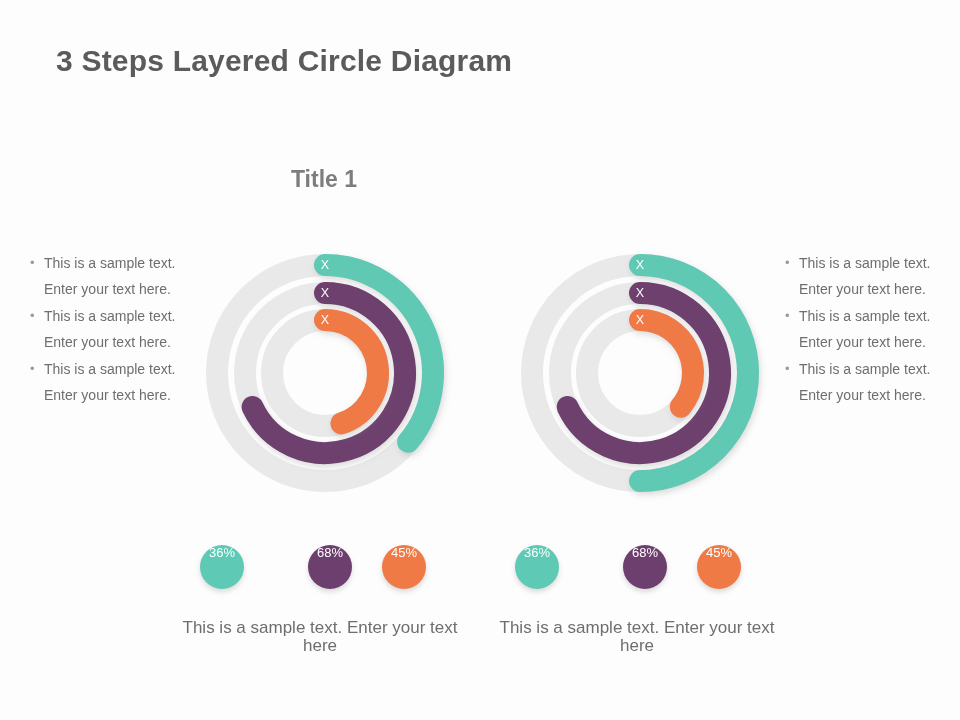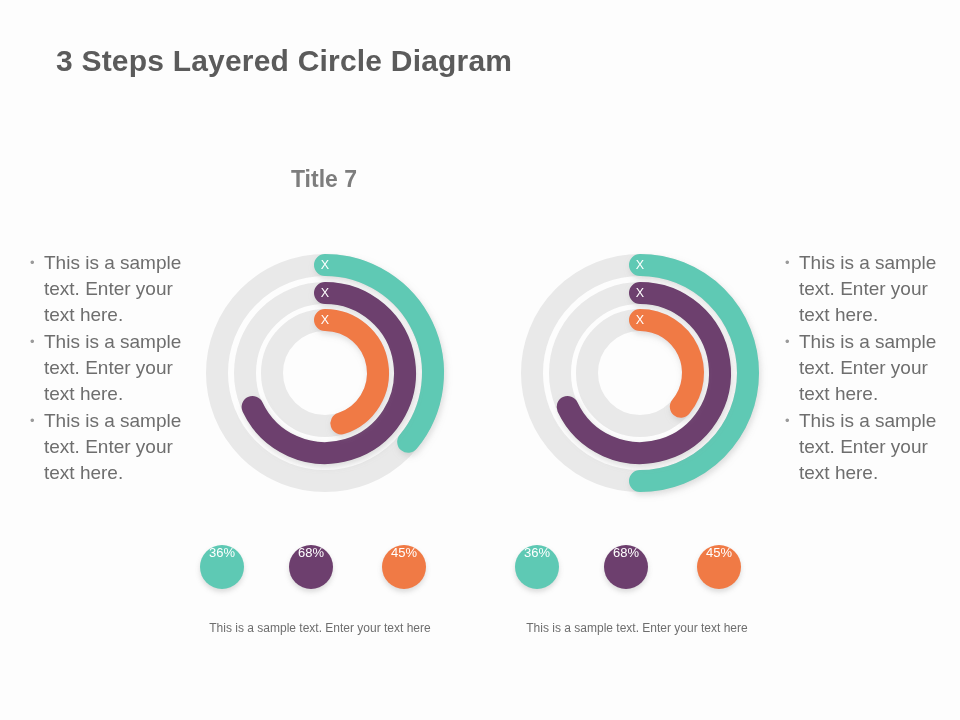--- a/index.html
+++ b/index.html
@@ -62,21 +62,21 @@
   }
   .bullet-dot {
     flex: 0 0 auto;
     width: 14px;
     font-size: 13px;
     line-height: 26px;
     color: #9a9a9a;
   }
   .bullet-text {
     flex: 1 1 auto;
-    font-size: 19px;
+    font-size: 14px;
     line-height: 26px;
     color: #6e6e6e;
   }
 
   
   .donut {
     position: absolute;
     top: 243px;
     width: 270px;
     height: 260px;
@@ -110,44 +110,44 @@
     height: 44px;
     border-radius: 50%;
     color: #ffffff;
     font-size: 13px;
     display: flex;
     align-items: flex-start;
     justify-content: center;
     box-shadow: 0 3px 5px rgba(120,120,120,0.25);
   }
   .badge.p0 { left: 10px; }
-  .badge.p1 { left: 99px; }
+  .badge.p1 { left: 118px; }
   .badge.p2 { left: 192px; }
 
   
   .caption {
     position: absolute;
     top: 619px;
     width: 300px;
     text-align: center;
-    font-size: 12px;
+    font-size: 17px;
     line-height: 18px;
     color: #6e6e6e;
   }
   .caption.cap1 { left: 170px; }
   .caption.cap2 { left: 487px; }
 </style>
 </head>
 <body>
 
 <div class="slide">
 
   <div class="slide-title">3 Steps Layered Circle Diagram</div>
 
-  <div class="col-title c1">Title 7</div>
+  <div class="col-title c1">Title 1</div>
 
   <div class="bullets left">
     <div class="bullet-row">
       <span class="bullet-dot">•</span>
       <span class="bullet-text">This is a sample text. Enter your text here.</span>
     </div>
     <div class="bullet-row">
       <span class="bullet-dot">•</span>
       <span class="bullet-text">This is a sample text. Enter your text here.</span>
     </div>

